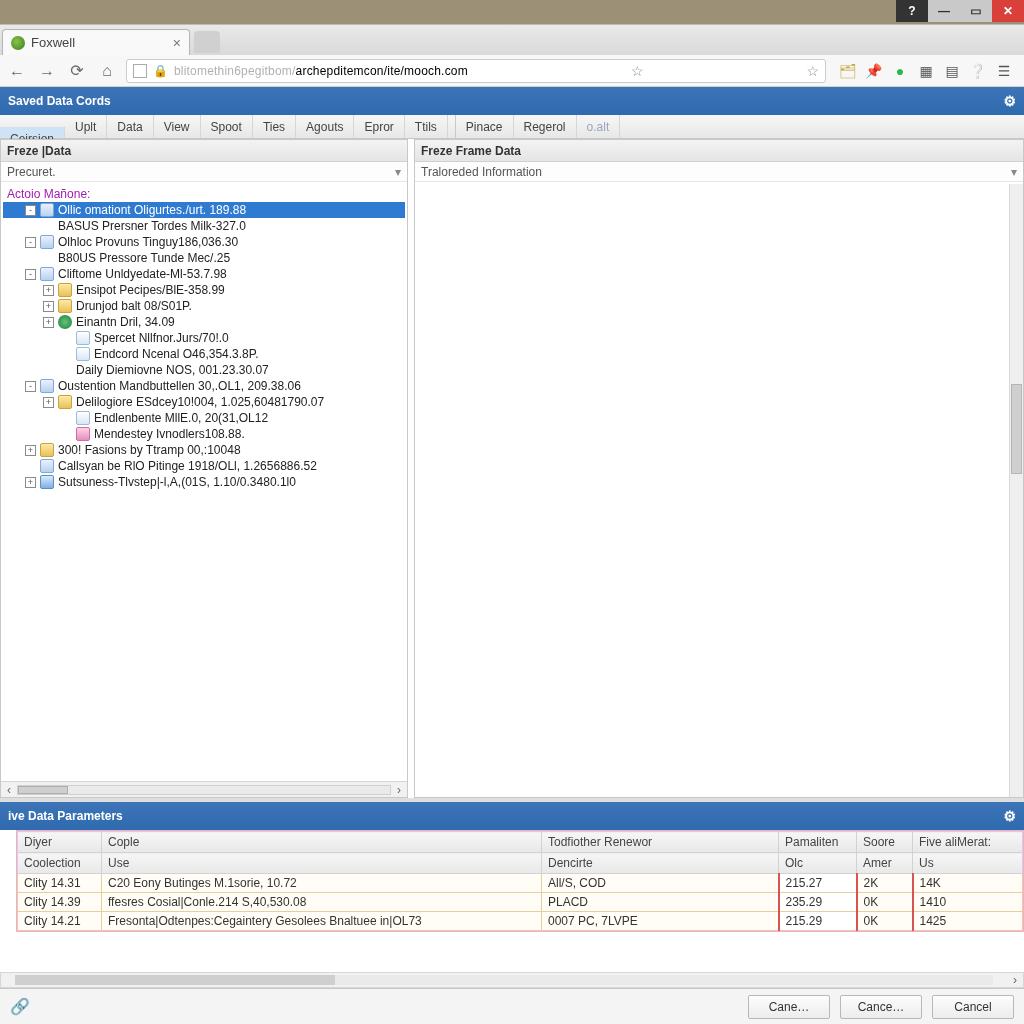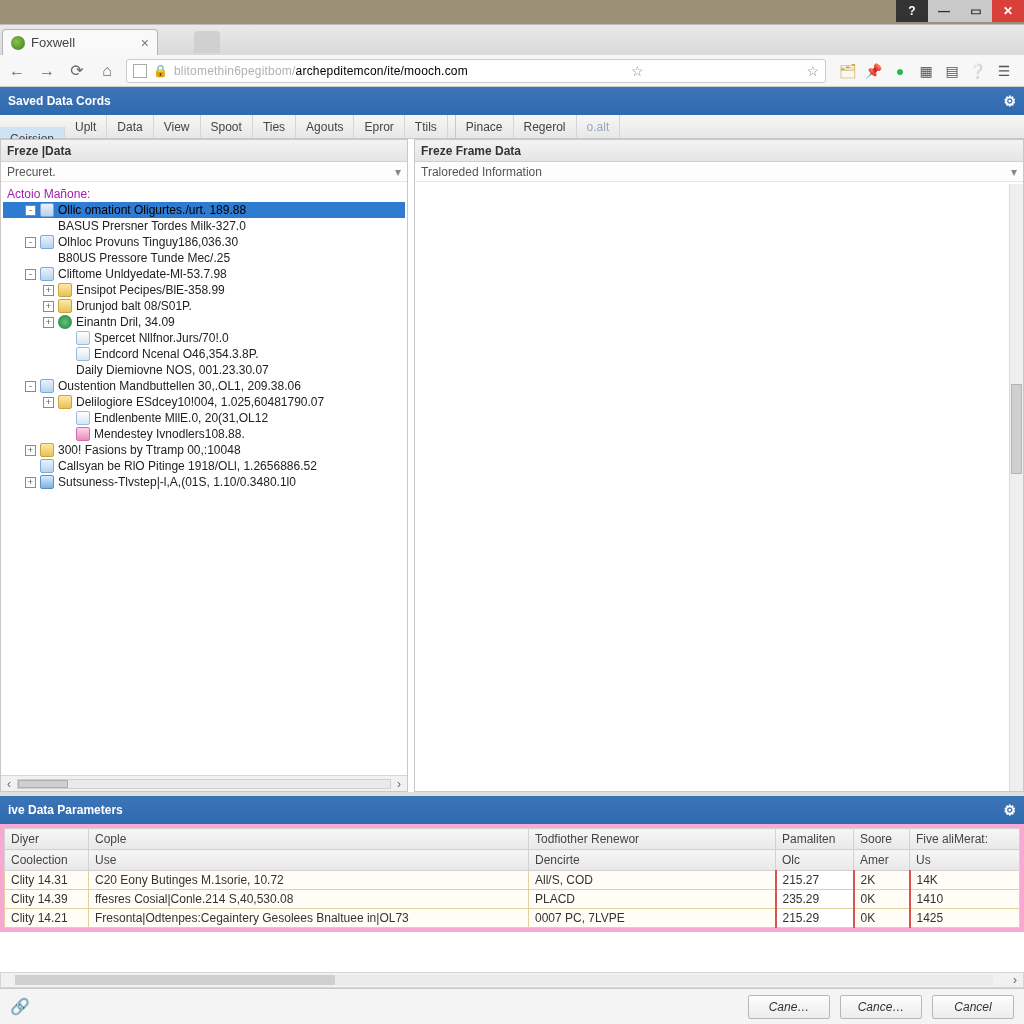--- a/index.html
+++ b/index.html
@@ -9,21 +9,21 @@
 
 .titlebar { position:absolute; top:0; right:0; height:24px; display:flex; }
 .tbtn { width:32px; height:22px; display:flex; align-items:center; justify-content:center; font-weight:bold; }
 .tbtn.help { background:#333; color:#fff; }
 .tbtn.min, .tbtn.max { background:#c9c9c9; color:#333; }
 .tbtn.close { background:#d9403a; color:#fff; }
 
 
 .browser { position:absolute; top:24px; left:0; right:0; bottom:0; background:#fff; border-top:1px solid #bcbcbc; }
 .tabstrip { height:30px; background:linear-gradient(#e9e9e9,#d9d9d9); position:relative; }
-.tab { position:absolute; top:4px; left:2px; height:26px; width:156px; background:#f9f9f9; border:1px solid #b5b5b5; border-bottom:none; border-radius:4px 4px 0 0; display:flex; align-items:center; padding:0 8px; gap:6px; }
+.tab { position:absolute; top:4px; left:2px; height:26px; width:188px; background:#f9f9f9; border:1px solid #b5b5b5; border-bottom:none; border-radius:4px 4px 0 0; display:flex; align-items:center; padding:0 8px; gap:6px; }
 .favicon { width:14px; height:14px; border-radius:50%; background:radial-gradient(circle at 40% 40%,#8ac34a,#3a7d1e); }
 .tab-title { flex:1; font-size:13px; color:#444; }
 .tab-close { color:#777; font-size:14px; }
 .tab-ghost { position:absolute; top:6px; left:194px; width:26px; height:22px; background:#d0d0d0; border-radius:4px 4px 0 0; }
 
 .toolbar { height:32px; background:#f7f7f7; border-bottom:1px solid #d0d0d0; display:flex; align-items:center; padding:0 6px; gap:8px; }
 .nav-arrow { width:22px; height:22px; display:flex; align-items:center; justify-content:center; color:#6a6a6a; font-size:16px; }
 .omni { flex:1; height:24px; background:#fff; border:1px solid #ccc; border-radius:3px; display:flex; align-items:center; padding:0 6px; gap:6px; }
 .omni .page-icon { width:14px; height:14px; border:1px solid #aaa; }
 .omni .lock { color:#8a8a8a; font-size:12px; }
@@ -59,51 +59,51 @@
 .tree .sp { width:11px; display:inline-block; }
 .tree .ic { width:14px; height:14px; display:inline-block; border-radius:2px; }
 .ic.fold { background:linear-gradient(#ffe9a8,#e8c257); border:1px solid #caa43a; }
 .ic.page { background:linear-gradient(#e9f1fb,#b8d2ef); border:1px solid #7fa8d6; }
 .ic.globe { background:radial-gradient(circle,#64c37a,#1c7e3a); border-radius:50%; }
 .ic.doc { background:linear-gradient(#fff,#d7e6f5); border:1px solid #9fb9d6; }
 .ic.pink { background:linear-gradient(#ffd2e6,#e58fbd); border:1px solid #d06ca6; }
 .ic.in { background:linear-gradient(#d8ecff,#7fb0df); border:1px solid #5a8fc6; }
 .tree .lbl { color:#222; }
 .tree li.sel { background:#2f7bd1; }
-.tree li.sel .lbl { color:#000000; }
+.tree li.sel .lbl { color:#ffffff; }
 .tree .ind1 { padding-left:22px; }
 .tree .ind2 { padding-left:40px; }
 .tree .ind3 { padding-left:58px; }
 
 .hscroll { height:16px; background:#f1f1f1; border-top:1px solid #d6d6d6; display:flex; align-items:center; }
 .hscroll .lt,.hscroll .rt { width:16px; text-align:center; color:#666; }
 .hscroll .track { flex:1; height:10px; background:#eaeaea; border:1px solid #d0d0d0; position:relative; }
 .hscroll .thumb { position:absolute; left:0; top:0; bottom:0; width:50px; background:#cfcfcf; border:1px solid #aeaeae; }
 
 .right-scroll { position:absolute; right:0; top:44px; bottom:0; width:14px; background:#efefef; border-left:1px solid #d9d9d9; }
 .right-scroll .vthumb { position:absolute; top:200px; left:1px; right:1px; height:90px; background:#cfcfcf; border:1px solid #b5b5b5; }
 
 
 .live { border-top:4px solid #dedede; }
-.live .grid { background:#000000; border:4px solid #f9a8d4; }
+.live .grid { background:#000000; border:1px solid #f9a8d4;margin-left:16px; }
 .live table { width:100%; border-collapse:collapse; }
 .live th { background:linear-gradient(#f6f6f6,#e8e8e8); border:1px solid #d2d2d2; padding:3px 6px; text-align:left; color:#444; font-weight:normal; }
 .live td { border:1px solid #e3cfa0; padding:2px 6px; color:#333; }
 .live tbody tr { background:#fffdf5; }
 .live .hotcol td:nth-child(5){ border-left:2px solid #d9534f; border-right:2px solid #d9534f; }
 
 .bottom-scroll { height:16px; background:#f1f1f1; border:1px solid #d6d6d6; display:flex; align-items:center; margin-top:40px; }
 .bottom-scroll .track { flex:1; height:10px; background:#eaeaea; position:relative; margin:0 14px; }
 .bottom-scroll .thumb { position:absolute; left:0; top:0; bottom:0; width:320px; background:#cfcfcf; }
 .bottom-scroll .rt { width:16px; text-align:center; color:#666; }
 
 .footer { height:36px; border-top:1px solid #c8c8c8; background:#f4f4f4; display:flex; align-items:center; padding:0 10px; gap:10px; }
 .footer .link-icon { font-size:16px; color:#666; }
 .footer .spacer { flex:1; }
-.footer button { height:24px; min-width:82px; background:linear-gradient(#fdfdfd,#ececec); border:1px solid #b8b8b8; border-radius:2px; color:#333; padding:0 2px;font-style:italic; }
+.footer button { height:24px; min-width:82px; background:linear-gradient(#fdfdfd,#ececec); border:1px solid #b8b8b8; border-radius:2px; color:#333; padding:0 2px; }
 </style>
 </head>
 <body>
 
 <div class="window">
   <div class="titlebar">
     <div class="tbtn help">?</div>
     <div class="tbtn min">—</div>
     <div class="tbtn max">▭</div>
     <div class="tbtn close">✕</div>

